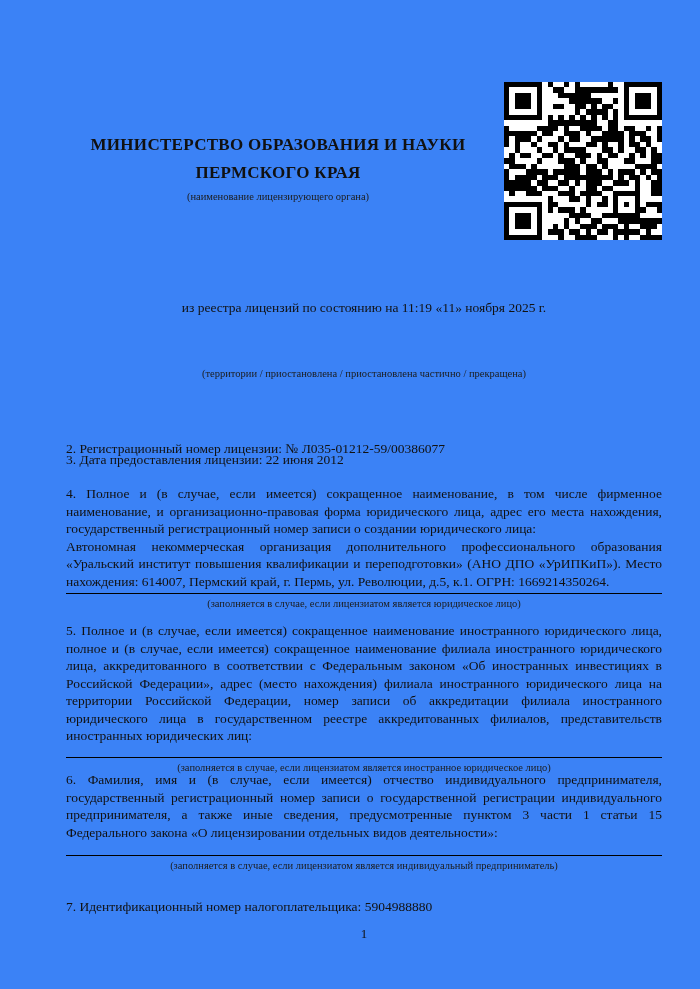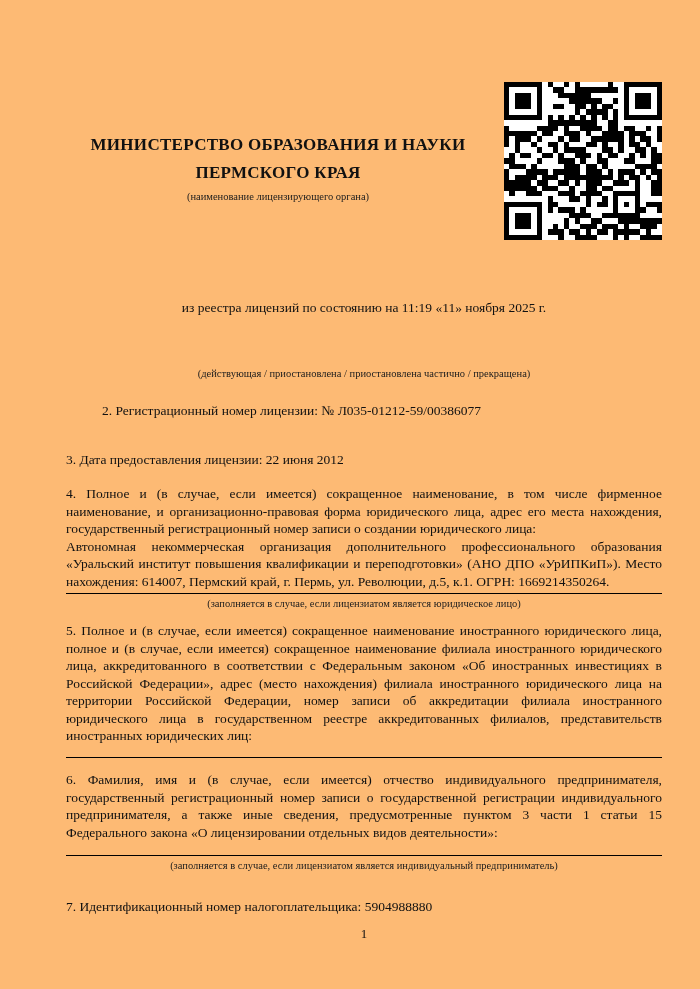--- a/index.html
+++ b/index.html
@@ -1,19 +1,19 @@
 <!DOCTYPE html>
 <html><head>
 <meta charset="utf-8">
 <style>
   html,body{margin:0;padding:0;background:#e8e8e8;}
   .page{
     position:relative;
     width:700px;height:989px;
-    background:#fdba74;
+    background:#3b82f6;
     margin:0 auto;
     font-family:"Liberation Serif","DejaVu Serif",serif;
     color:#111111;
     overflow:hidden;
   }
   .ministry{
     position:absolute;top:131px;left:66px;width:424px;
     text-align:center;
   }
   .ministry .name{
@@ -526,41 +526,42 @@
       <rect x="26" y="28" width="1" height="1"></rect>
       <rect x="27" y="28" width="1" height="1"></rect>
       <rect x="28" y="28" width="1" height="1"></rect>
     </svg>
 
   <div class="doc-title">
     <div>из реестра лицензий по состоянию на 11:19 «11» ноября 2025 г.</div>
   </div>
 
   <div class="item" style="top:364px;">
-    <div class="small-note note-center">(действующая / приостановлена / приостановлена частично / прекращена)</div>
-  </div>
-
-  <div class="item" style="top:402px;margin-left:36px;">
+    <div class="small-note note-center">(территории / приостановлена / приостановлена частично / прекращена)</div>
+  </div>
+
+  <div class="item" style="top:440px;">
     <p>2. Регистрационный номер лицензии: № Л035-01212-59/00386077</p>
   </div>
 
   <div class="item" style="top:451px;">
     <p>3. Дата предоставления лицензии: 22 июня 2012</p>
   </div>
 
   <div class="item" style="top:485px;">
     <p class="just">4. Полное и (в случае, если имеется) сокращенное наименование, в том числе фирменное наименование, и организационно-правовая форма юридического лица, адрес его места нахождения, государственный регистрационный номер записи о создании юридического лица:</p>
     <p class="just">Автономная некоммерческая организация дополнительного профессионального образования «Уральский институт повышения квалификации и переподготовки» (АНО ДПО «УрИПКиП»). Место нахождения: 614007, Пермский край, г. Пермь, ул. Революции, д.5, к.1. ОГРН: 1669214350264.</p>
     <div class="rule gap3"></div>
     <div class="small-note note-center">(заполняется в случае, если лицензиатом является юридическое лицо)</div>
   </div>
 
   <div class="item" style="top:622px;">
     <p class="just">5. Полное и (в случае, если имеется) сокращенное наименование иностранного юридического лица, полное и (в случае, если имеется) сокращенное наименование филиала иностранного юридического лица, аккредитованного в соответствии с Федеральным законом «Об иностранных инвестициях в Российской Федерации», адрес (место нахождения) филиала иностранного юридического лица на территории Российской Федерации, номер записи об аккредитации филиала иностранного юридического лица в государственном реестре аккредитованных филиалов, представительств иностранных юридических лиц:</p>
     <div class="rule gap12"></div>
+    <div class="small-note note-center">(заполняется в случае, если лицензиатом является иностранное юридическое лицо)</div>
   </div>
 
   <div class="item" style="top:771px;">
     <p class="just">6. Фамилия, имя и (в случае, если имеется) отчество индивидуального предпринимателя, государственный регистрационный номер записи о государственной регистрации индивидуального предпринимателя, а также иные сведения, предусмотренные пунктом 3 части 1 статьи 15 Федерального закона «О лицензировании отдельных видов деятельности»:</p>
     <div class="rule gap14"></div>
     <div class="small-note note-center">(заполняется в случае, если лицензиатом является индивидуальный предприниматель)</div>
   </div>
 
   <div class="item" style="top:898px;">
     <p>7. Идентификационный номер налогоплательщика: 5904988880</p>

